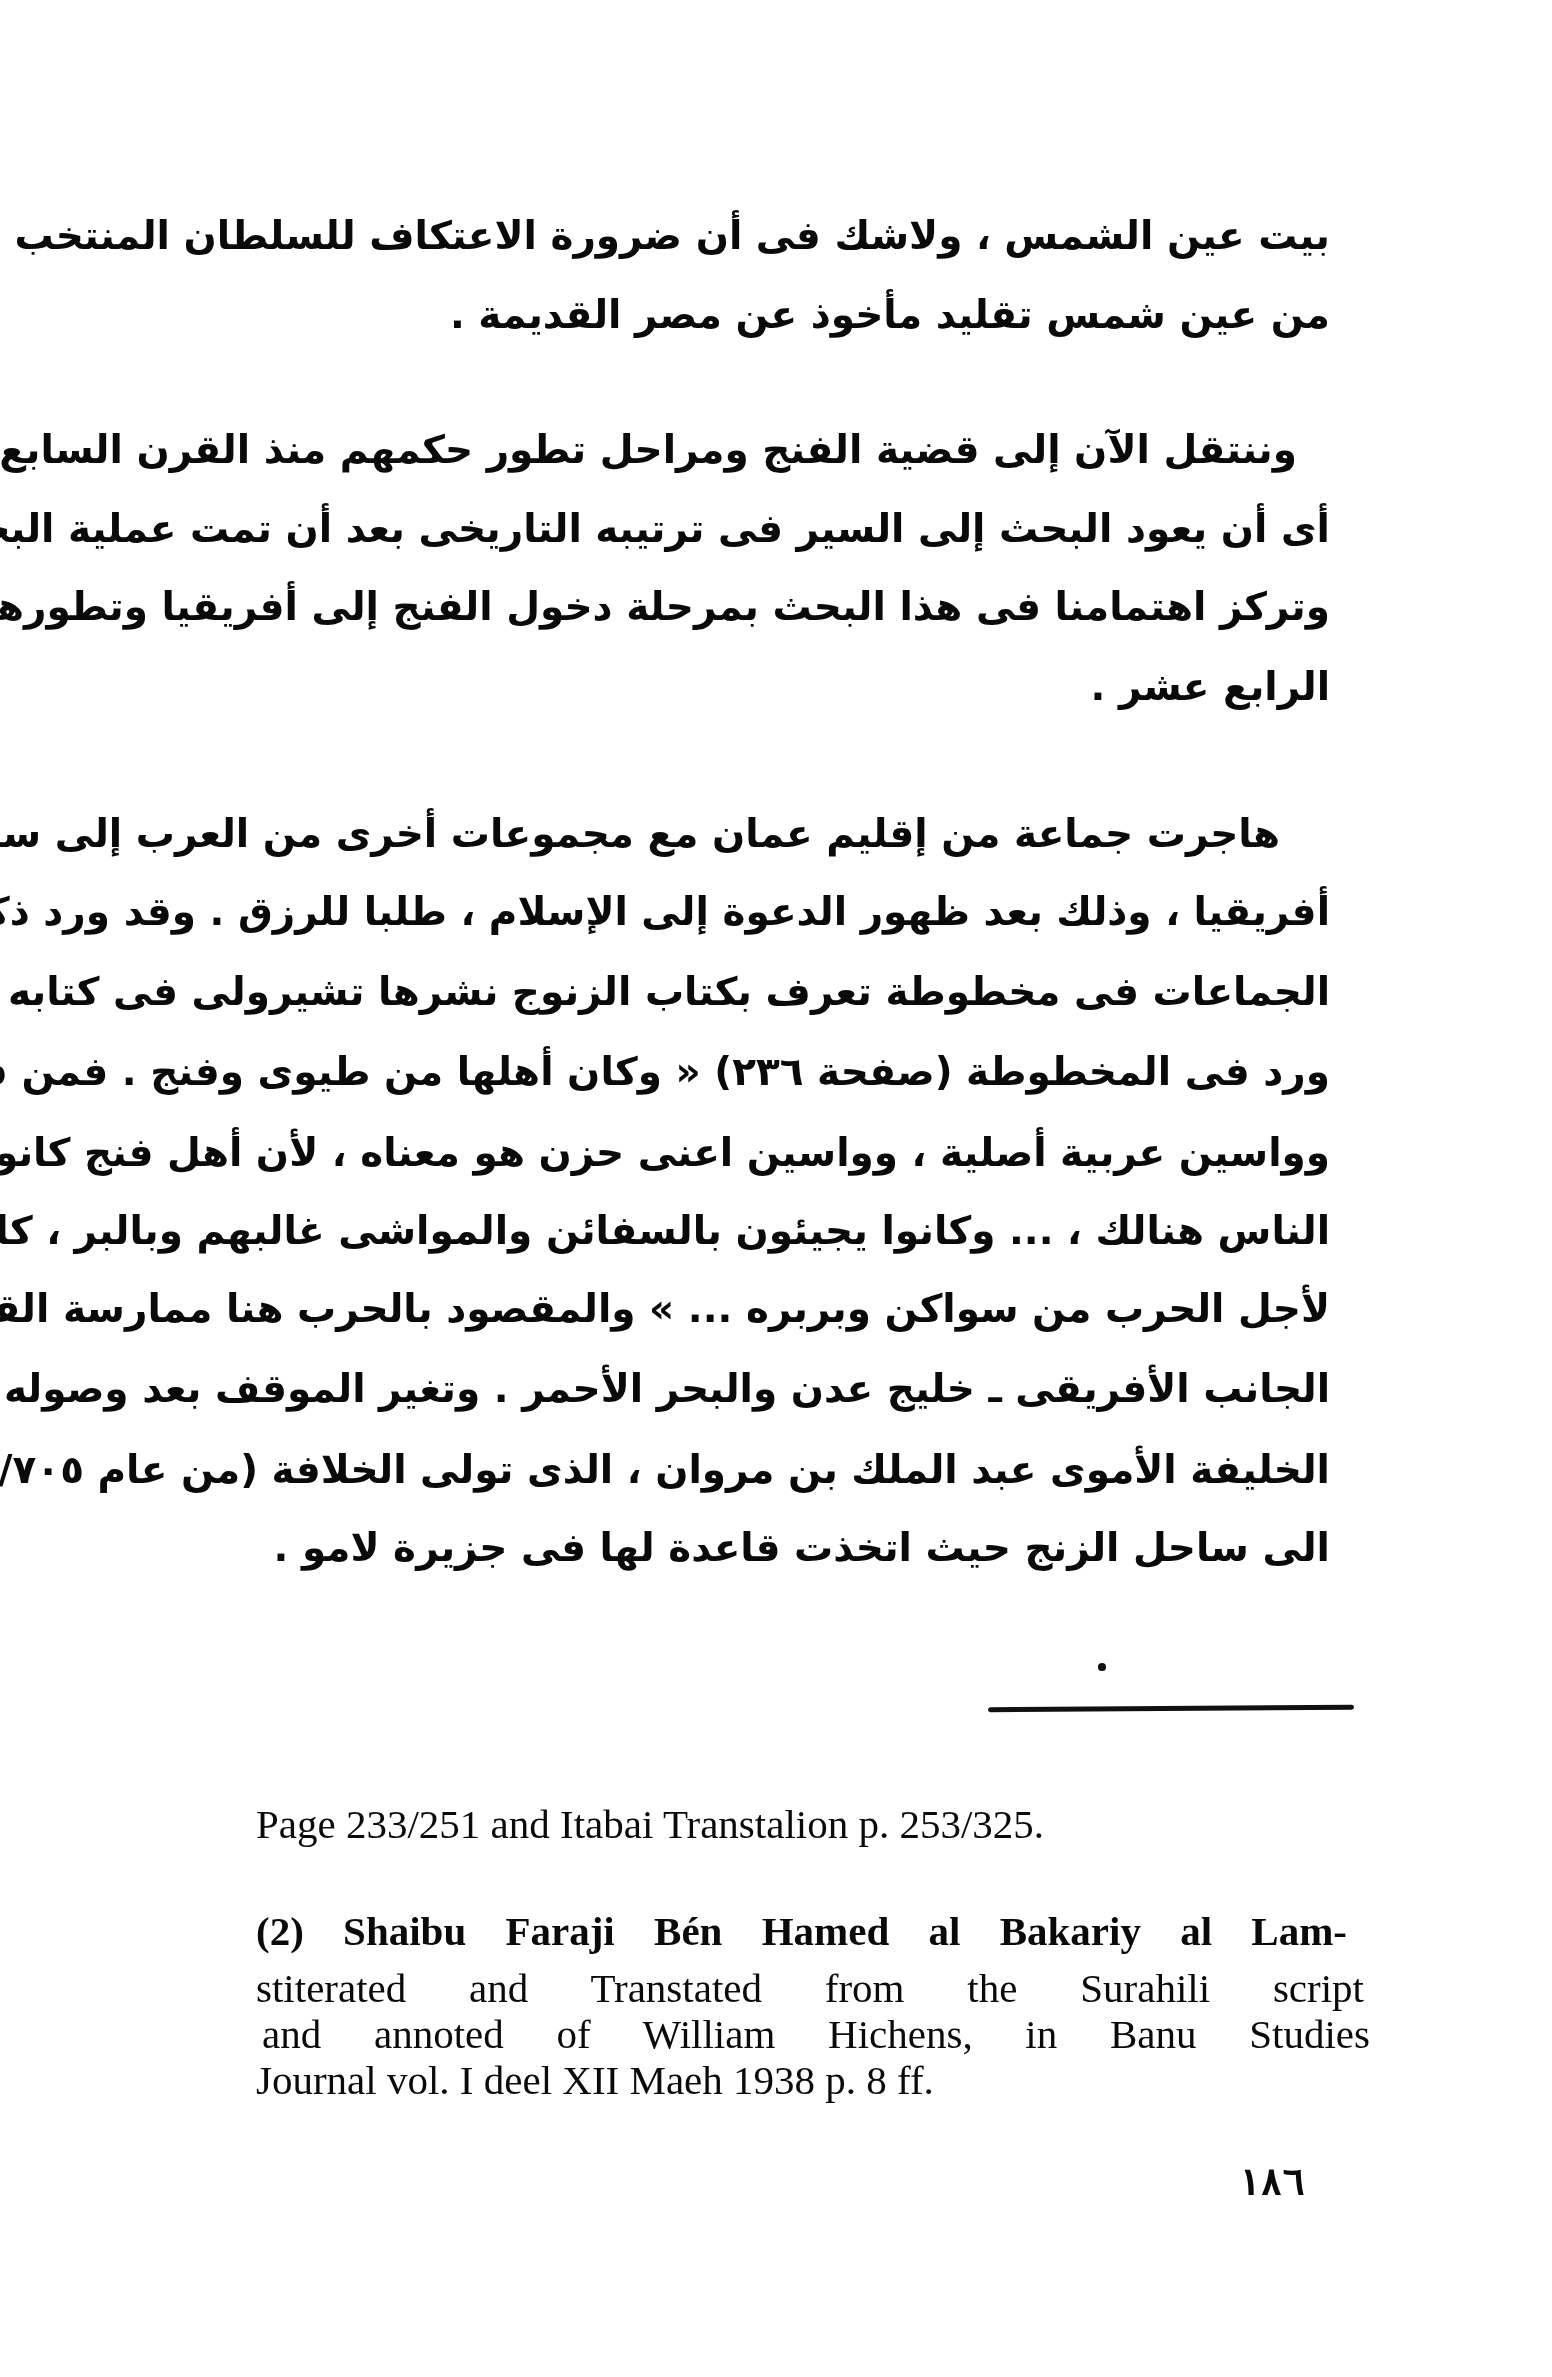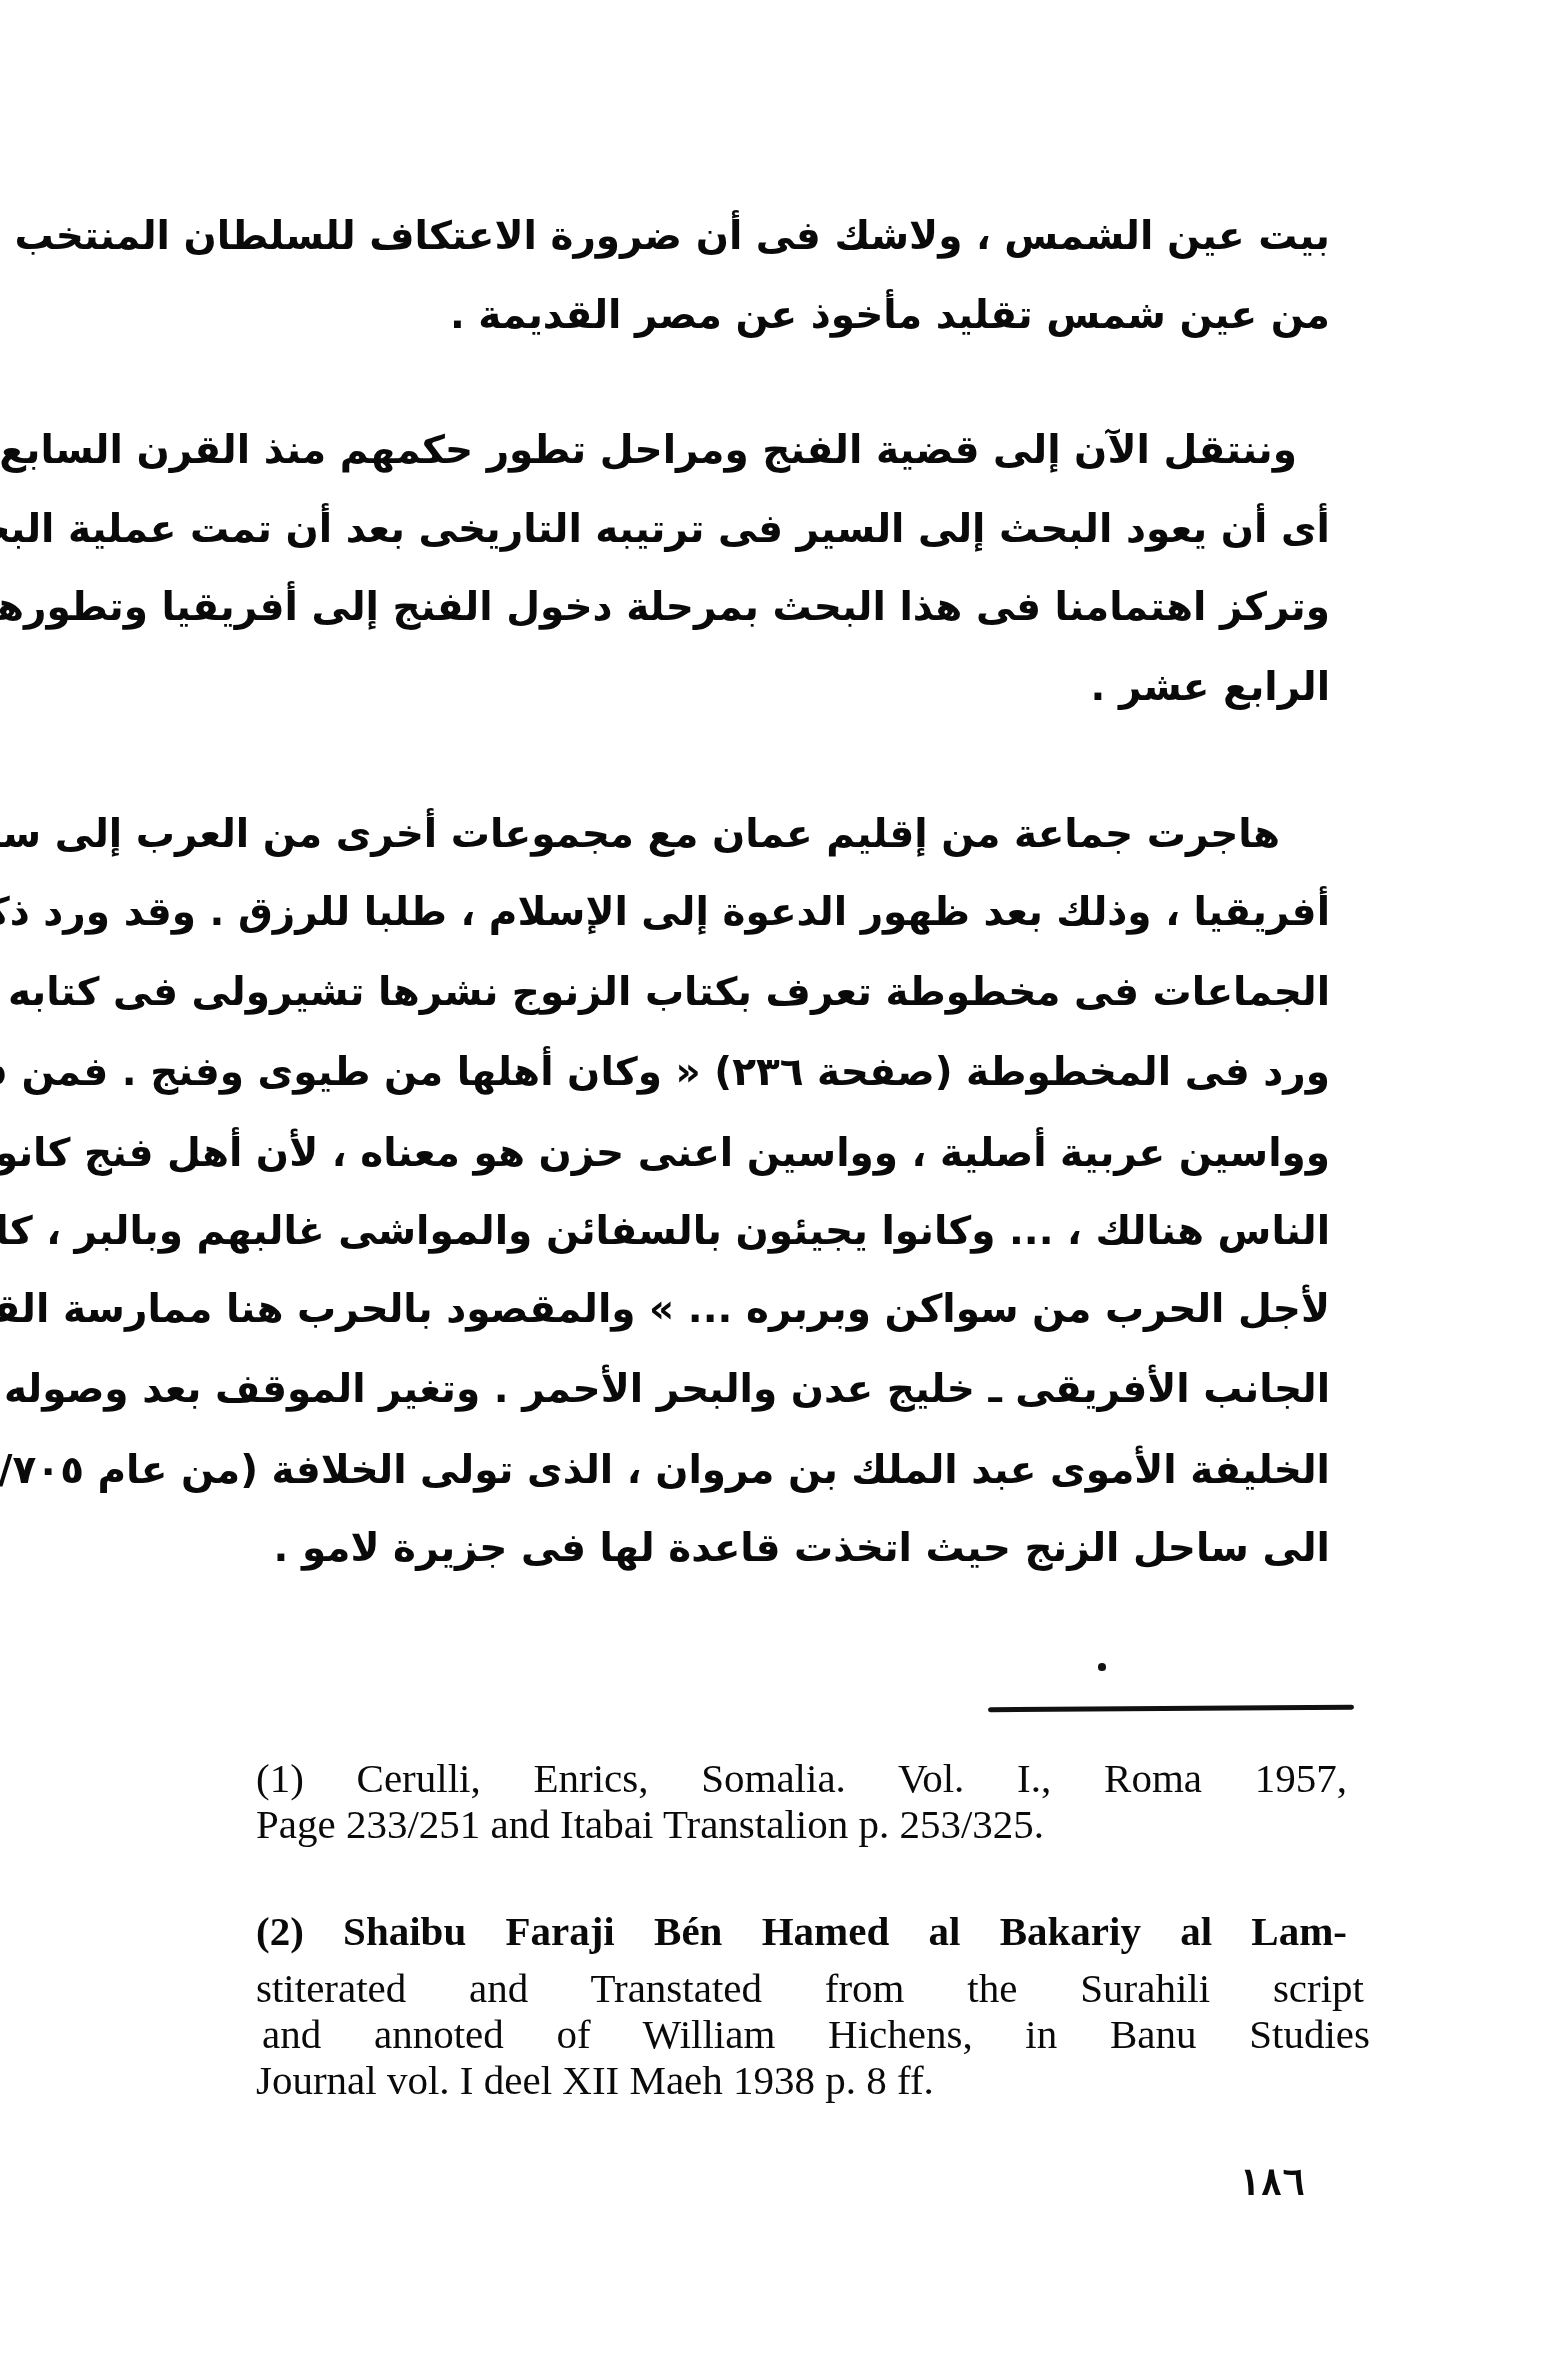--- a/index.html
+++ b/index.html
@@ -98,21 +98,20 @@
   <div class="ar-line justify" style="top:1127px;">وواسين عربية أصلية ، وواسين اعنى حزن هو معناه ، لأن أهل فنج كانوا يحيون</div>
   <div class="ar-line justify" style="top:1205px;">الناس هنالك ، ... وكانوا يجيئون بالسفائن والمواشى غالبهم وبالبر ، كانوا يجيئون</div>
   <div class="ar-line justify" style="top:1283px;">لأجل الحرب من سواكن وبربره ... » والمقصود بالحرب هنا ممارسة القرصنة فى</div>
   <div class="ar-line justify" style="top:1363px;">الجانب الأفريقى ـ خليج عدن والبحر الأحمر . وتغير الموقف بعد وصوله قوات</div>
   <div class="ar-line justify" style="top:1444px;">الخليفة الأموى عبد الملك بن مروان ، الذى تولى الخلافة (من عام ٦٦٤/٧٠٥م) ،</div>
   <div class="ar-line" style="top:1522px;margin-left:16px;">الى ساحل الزنج حيث اتخذت قاعدة لها فى جزيرة لامو .</div>
 
   <div class="dot"></div>
   <div class="rule"></div>
 
-  <div class="fn" style="top:1755px; left:256px; width:1091px;">(1) Cerulli, Enrics, Somalia. Vol. I., Roma 1957,</div>
   <div class="fn last" style="top:1801px;">Page 233/251 and Itabai Transtalion p. 253/325.</div>
 
   <div class="fn" style="top:1908px; left:256px; width:1091px;font-weight:bold;">(2) Shaibu Faraji Bén Hamed al Bakariy al Lam-</div>
   <div class="fn" style="top:1965px;">stiterated and Transtated from the Surahili script</div>
   <div class="fn" style="top:2011px;margin-left:6px;">and annoted of William Hichens, in Banu Studies</div>
   <div class="fn last" style="top:2057px;">Journal vol. I deel XII Maeh 1938 p. 8 ff.</div>
 
   <div class="page-number">١٨٦</div>
 
 </div>

